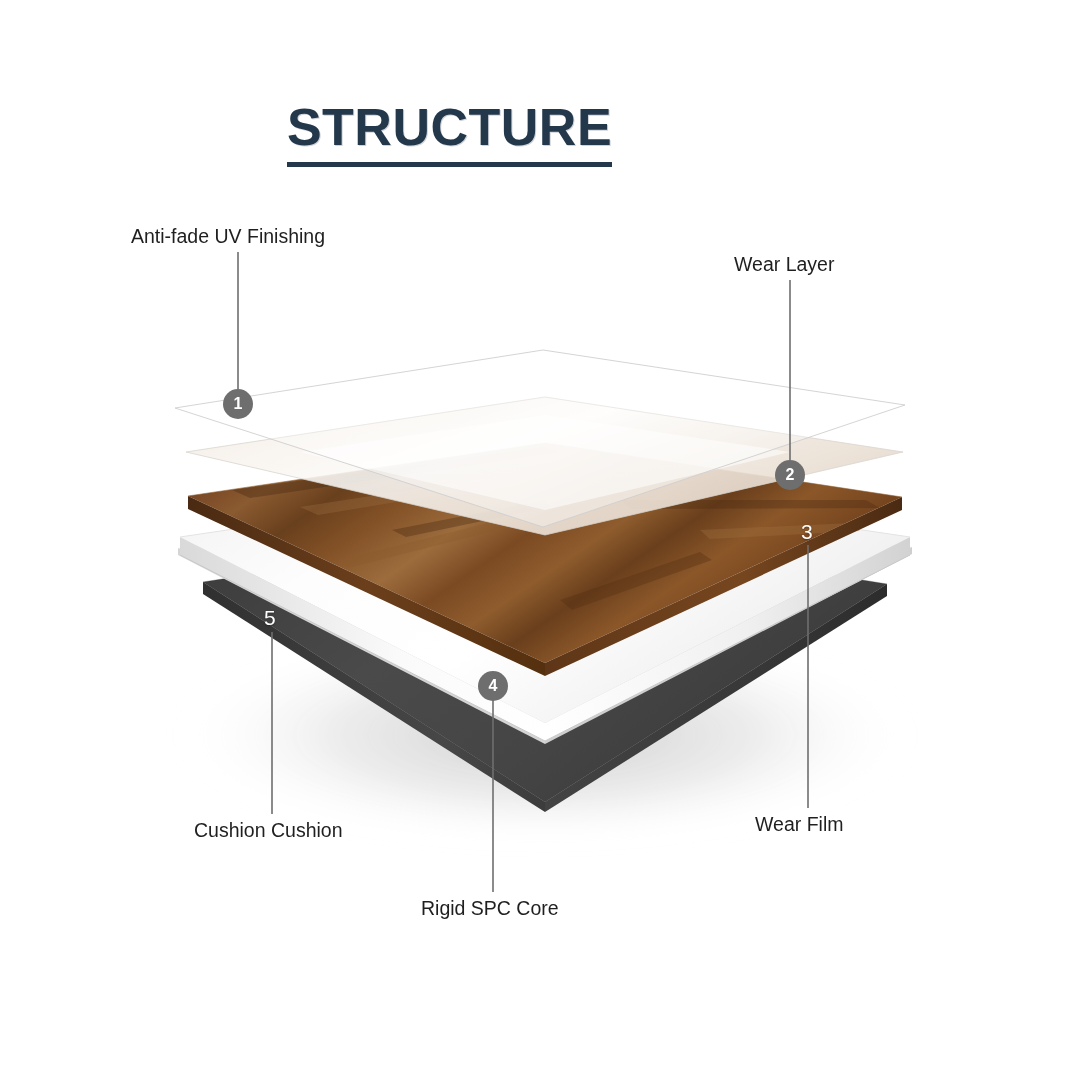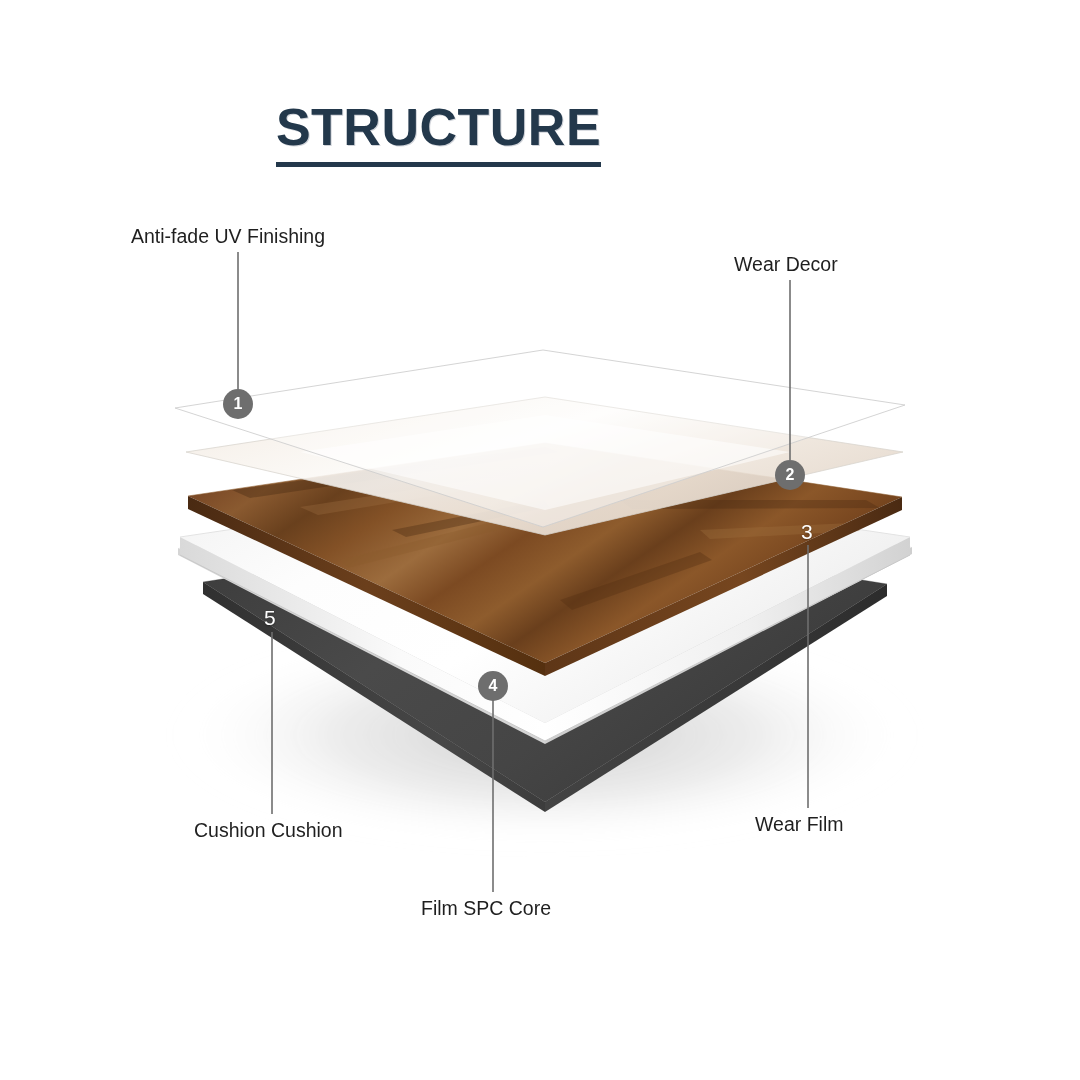--- a/index.html
+++ b/index.html
@@ -19,21 +19,21 @@
   #page {
     position: absolute;
     inset: 0;
     background: #ffffff;
   }
 
   
   .title-wrap {
     position: absolute;
     top: 66px;
-    left: 0;
+    left: 11px;
     width: 877px;
     text-align: center;
   }
   .title {
     display: inline-block;
     font-size: 52px;
     font-weight: 800;
     letter-spacing: 0.5px;
     color: #23384b;
     line-height: 1;
@@ -252,23 +252,23 @@
       <g stroke="#6e6e6e" stroke-width="1.6" fill="none">
         <line x1="238" y1="252" x2="238" y2="389"></line>
         <line x1="790" y1="280" x2="790" y2="460"></line>
         <line x1="808" y1="545" x2="808" y2="808"></line>
         <line x1="272" y1="632" x2="272" y2="814"></line>
         <line x1="493" y1="700" x2="493" y2="892"></line>
       </g>
     </svg>
 
     <div class="label label-uv">Anti-fade UV Finishing</div>
-    <div class="label label-wear">Wear Decor</div>
+    <div class="label label-wear">Wear Layer</div>
     <div class="label label-decor">Wear Film</div>
-    <div class="label label-core">Film SPC Core</div>
+    <div class="label label-core">Rigid SPC Core</div>
     <div class="label label-cushion">Cushion Cushion</div>
 
     <div class="badge badge-1">1</div>
     <div class="badge badge-2">2</div>
     <div class="badge-plain badge-3">3</div>
     <div class="badge badge-4">4</div>
     <div class="badge-plain badge-5">5</div>
   </div>
 
 </div>

